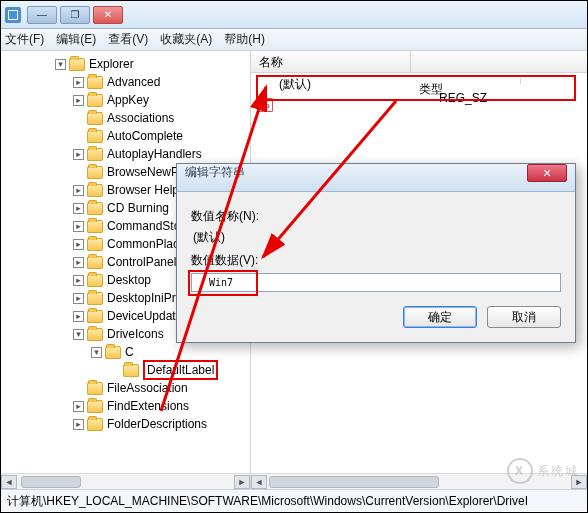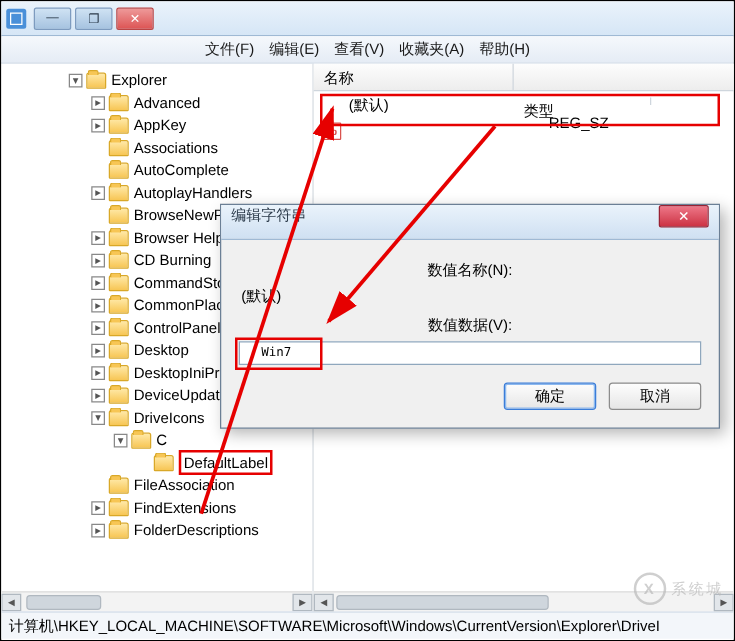--- a/index.html
+++ b/index.html
@@ -6,21 +6,21 @@
 body { width: 588px; height: 513px; background: #fff; position: relative; overflow: hidden; border: 1px solid #000; }
 
 .titlebar { height: 28px; background: linear-gradient(#eaf3fb,#d6e6f6); display: flex; align-items: center; padding: 0 4px; border-bottom: 1px solid #9fb9d4; }
 .titlebar .app-icon { width: 16px; height: 16px; margin-right: 6px; background: #4a90d9; border-radius: 2px; position: relative; }
 .titlebar .app-icon::after { content: ""; position: absolute; width: 8px; height: 8px; border: 1px solid #fff; top: 3px; left: 3px; }
 .titlebar .title { flex: 1; color: #2b3a4a; }
 .win-btns { display: flex; gap: 3px; }
 .win-btn { width: 30px; height: 18px; background: linear-gradient(#cfe2f3,#a6c3e0); border: 1px solid #7d9bbf; border-radius: 2px; display: flex; align-items: center; justify-content: center; font-size: 10px; color: #2b3a4a; }
 .win-btn.close { background: linear-gradient(#e99,#d55); color: #fff; border-color: #b44; }
 
-.menubar { height: 22px; background: linear-gradient(#f5f8fc,#e5ecf5); border-bottom: 1px solid #c7d3e2; display: flex; align-items: center; padding: 0 4px; gap: 12px; justify-content: center; }
+.menubar { height: 22px; background: linear-gradient(#f5f8fc,#e5ecf5); border-bottom: 1px solid #c7d3e2; display: flex; align-items: center; padding: 0 4px; gap: 12px; }
 .menubar span { color: #1a1a1a; }
 
 .content { display: flex; height: 438px; }
 .tree-pane { width: 250px; border-right: 1px solid #cfd6dd; overflow: hidden; position: relative; background: #fff; }
 .list-pane { flex: 1; background: #fff; position: relative; }
 
 .tree { padding: 4px 0 0 8px; }
 .tree-row { display: flex; align-items: center; height: 18px; white-space: nowrap; }
 .tree-row .exp { width: 11px; height: 11px; border: 1px solid #888; margin-right: 3px; display: flex; align-items: center; justify-content: center; font-size: 9px; color: #555; background: #fff; line-height: 1; }
 .tree-row .noexp { width: 11px; height: 11px; margin-right: 3px; }
@@ -42,21 +42,21 @@
 .col-type { width: 110px; text-align: left; margin-top: 27px; }
 .red-frame { position: absolute; border: 2px solid #e60000; }
 
 .statusbar { height: 22px; border-top: 1px solid #c7d3e2; background: #f3f6fa; padding: 3px 6px; white-space: nowrap; overflow: hidden; }
 
 .dialog { position: absolute; left: 175px; top: 162px; width: 400px; background: #f0f0f0; border: 1px solid #6b7f95; box-shadow: 4px 4px 12px rgba(0,0,0,.3); z-index: 50; }
 .dlg-title { height: 28px; background: linear-gradient(#eaf3fb,#cfe0f2); display: flex; align-items: flex-start; padding: 0 8px; border-bottom: 1px solid #9fb9d4; }
 .dlg-title .t { flex: 1; color: #2b3a4a; }
 .dlg-close { width: 40px; height: 18px; background: linear-gradient(#e78,#c34); border: 1px solid #923; border-radius: 2px; color: #fff; display: flex; align-items: center; justify-content: center; font-size: 11px; }
 .dlg-body { padding: 10px 14px 14px; }
-.dlg-body .lbl { margin: 6px 12px 4px; text-align: center; }
+.dlg-body .lbl { margin: 6px 0 4px; }
 .dlg-body .static { padding-left: 2px; margin-bottom: 6px; }
 .dlg-input { width: 100%; height: 19px; border: 1px solid #8fa7bd; padding: 2px 17px; font-family: Consolas, monospace; font-size: 10px; }
 .dlg-btns { display: flex; justify-content: flex-end; gap: 10px; margin-top: 14px; }
 .dlg-btn { min-width: 74px; height: 22px; background: linear-gradient(#fdfdfd,#e6e6e6); border: 1px solid #8c8c8c; border-radius: 3px; }
 .dlg-btn.primary { border-color: #3b7dd8; box-shadow: 0 0 0 1px #8bb8ef inset; }
 
 .watermark { position: absolute; right: 8px; bottom: 28px; color: #bbb; font-size: 16px; letter-spacing: 2px; display: flex; align-items: center; gap: 4px; opacity: .7; z-index: 5; pointer-events: none; }
 .watermark .logo { width: 26px; height: 26px; border: 2px solid #bbb; border-radius: 50%; display: flex; align-items: center; justify-content: center; font-weight: bold; }
 
 .hscroll { position: absolute; bottom: 0; left: 0; right: 0; height: 16px; background: #f3f3f3; border-top: 1px solid #dcdcdc; }

